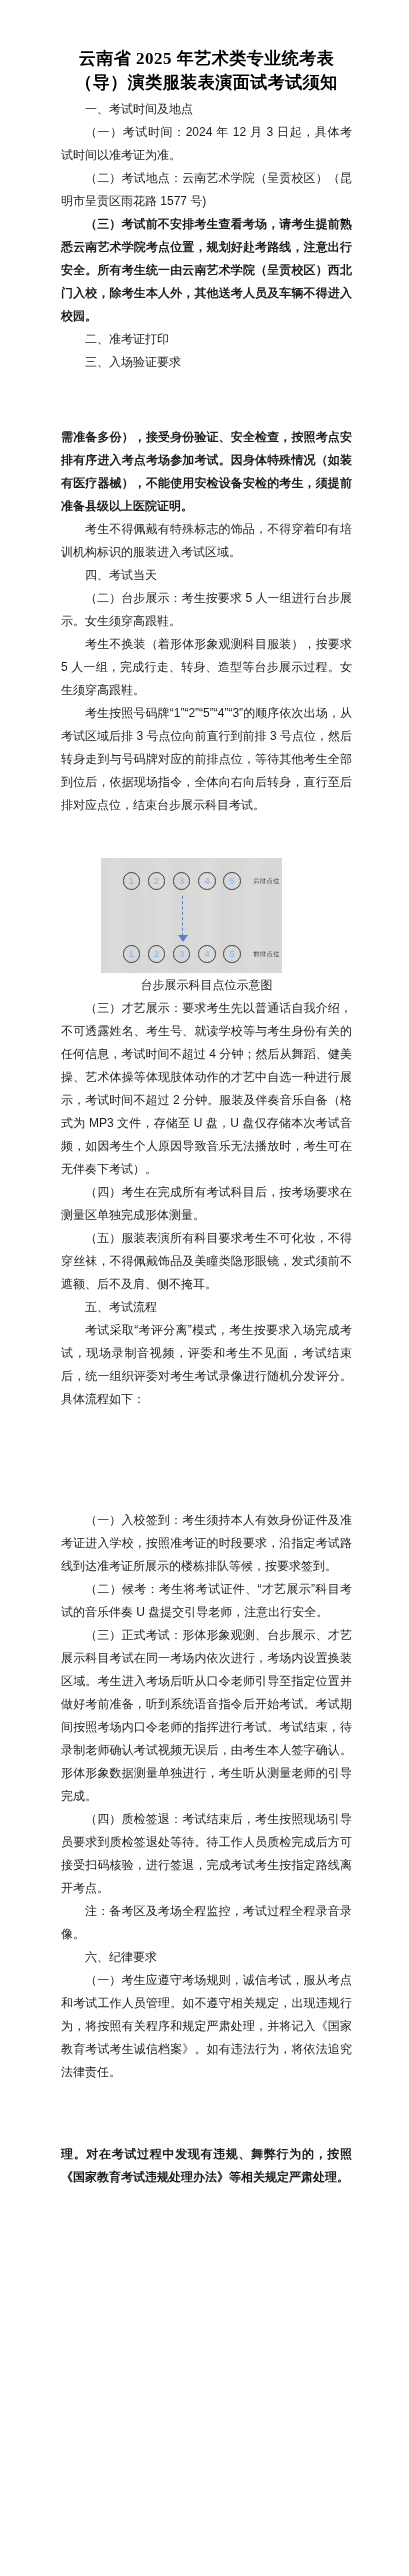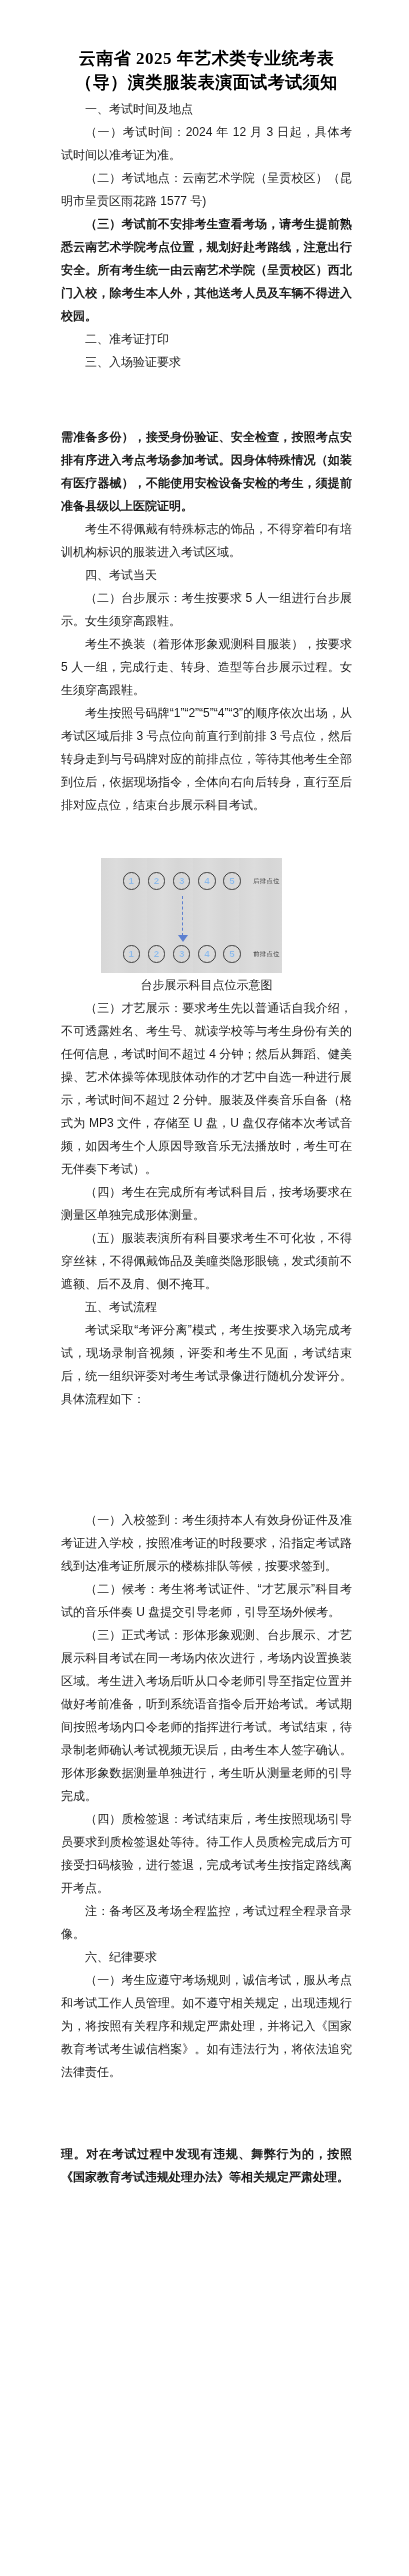--- a/index.html
+++ b/index.html
@@ -151,21 +151,21 @@
       <div class="arrow-head" style="border-top-color: rgb(91, 127, 208);"></div>
     </div>
     <div class="caption">台步展示科目点位示意图</div>
     <div class="para">（三）才艺展示：要求考生先以普通话自我介绍，不可透露姓名、考生号、就读学校等与考生身份有关的任何信息，考试时间不超过 4 分钟；然后从舞蹈、健美操、艺术体操等体现肢体动作的才艺中自选一种进行展示，考试时间不超过 2 分钟。服装及伴奏音乐自备（格式为 MP3 文件，存储至 U 盘，U 盘仅存储本次考试音频，如因考生个人原因导致音乐无法播放时，考生可在无伴奏下考试）。</div>
     <div class="para">（四）考生在完成所有考试科目后，按考场要求在测量区单独完成形体测量。</div>
     <div class="para">（五）服装表演所有科目要求考生不可化妆，不得穿丝袜，不得佩戴饰品及美瞳类隐形眼镜，发式须前不遮额、后不及肩、侧不掩耳。</div>
     <div class="heading">五、考试流程</div>
     <div class="para">考试采取“考评分离”模式，考生按要求入场完成考试，现场录制音视频，评委和考生不见面，考试结束后，统一组织评委对考生考试录像进行随机分发评分。具体流程如下：</div>
     <div class="gap" style="height: 98px;"></div>
     <div class="para">（一）入校签到：考生须持本人有效身份证件及准考证进入学校，按照准考证的时段要求，沿指定考试路线到达准考证所展示的楼栋排队等候，按要求签到。</div>
-    <div class="para">（二）候考：考生将考试证件、“才艺展示”科目考试的音乐伴奏 U 盘提交引导老师，引导至场外候考。</div>
+    <div class="para">（二）候考：考生将考试证件、“才艺展示”科目考试的音乐伴奏 U 盘提交引导老师，注意出行安全。</div>
     <div class="para">（三）正式考试：形体形象观测、台步展示、才艺展示科目考试在同一考场内依次进行，考场内设置换装区域。考生进入考场后听从口令老师引导至指定位置并做好考前准备，听到系统语音指令后开始考试。考试期间按照考场内口令老师的指挥进行考试。考试结束，待录制老师确认考试视频无误后，由考生本人签字确认。形体形象数据测量单独进行，考生听从测量老师的引导完成。</div>
     <div class="para">（四）质检签退：考试结束后，考生按照现场引导员要求到质检签退处等待。待工作人员质检完成后方可接受扫码核验，进行签退，完成考试考生按指定路线离开考点。</div>
     <div class="para">注：备考区及考场全程监控，考试过程全程录音录像。</div>
     <div class="heading">六、纪律要求</div>
     <div class="para">（一）考生应遵守考场规则，诚信考试，服从考点和考试工作人员管理。如不遵守相关规定，出现违规行为，将按照有关程序和规定严肃处理，并将记入《国家教育考试考生诚信档案》。如有违法行为，将依法追究法律责任。</div>
     <div class="gap" style="height: 59px;"></div>
     <div class="para-noindent">理。对在考试过程中发现有违规、舞弊行为的，按照《国家教育考试违规处理办法》等相关规定严肃处理。</div>
   </div>
 
 

